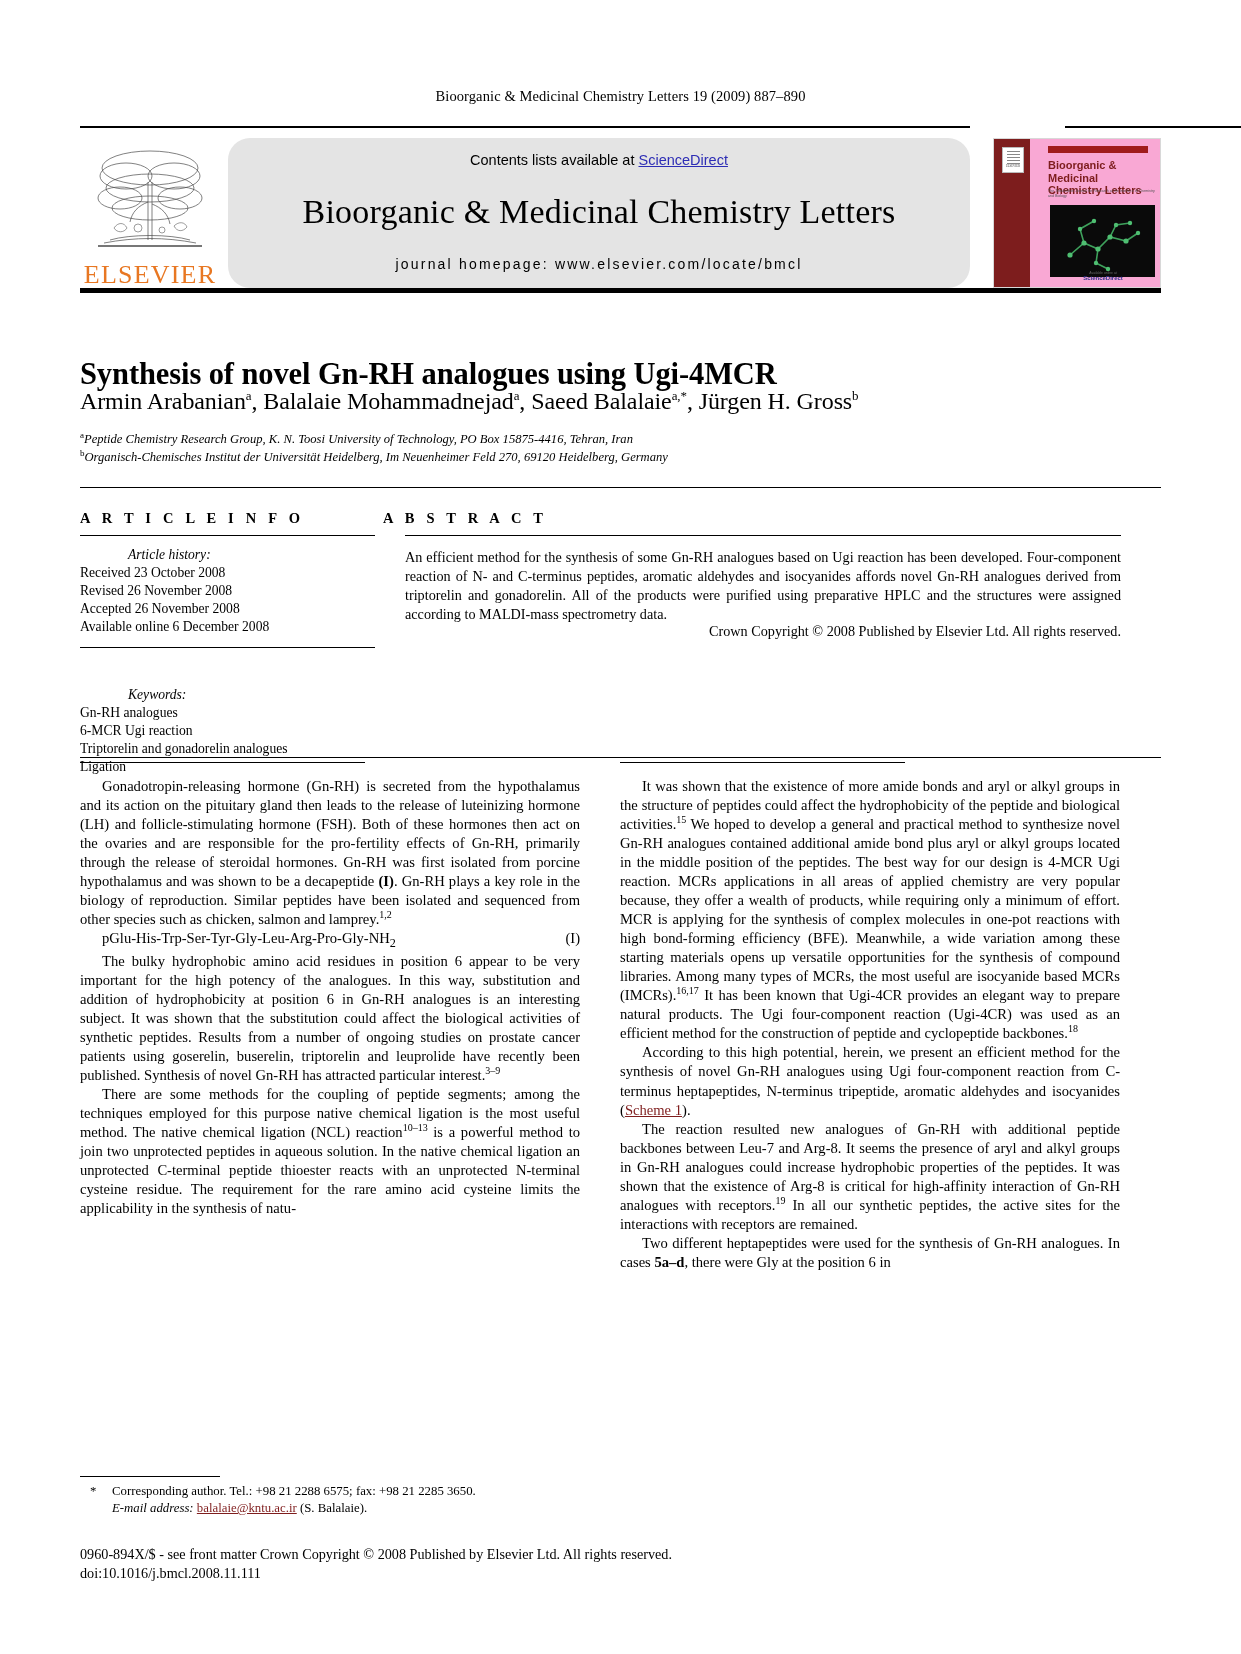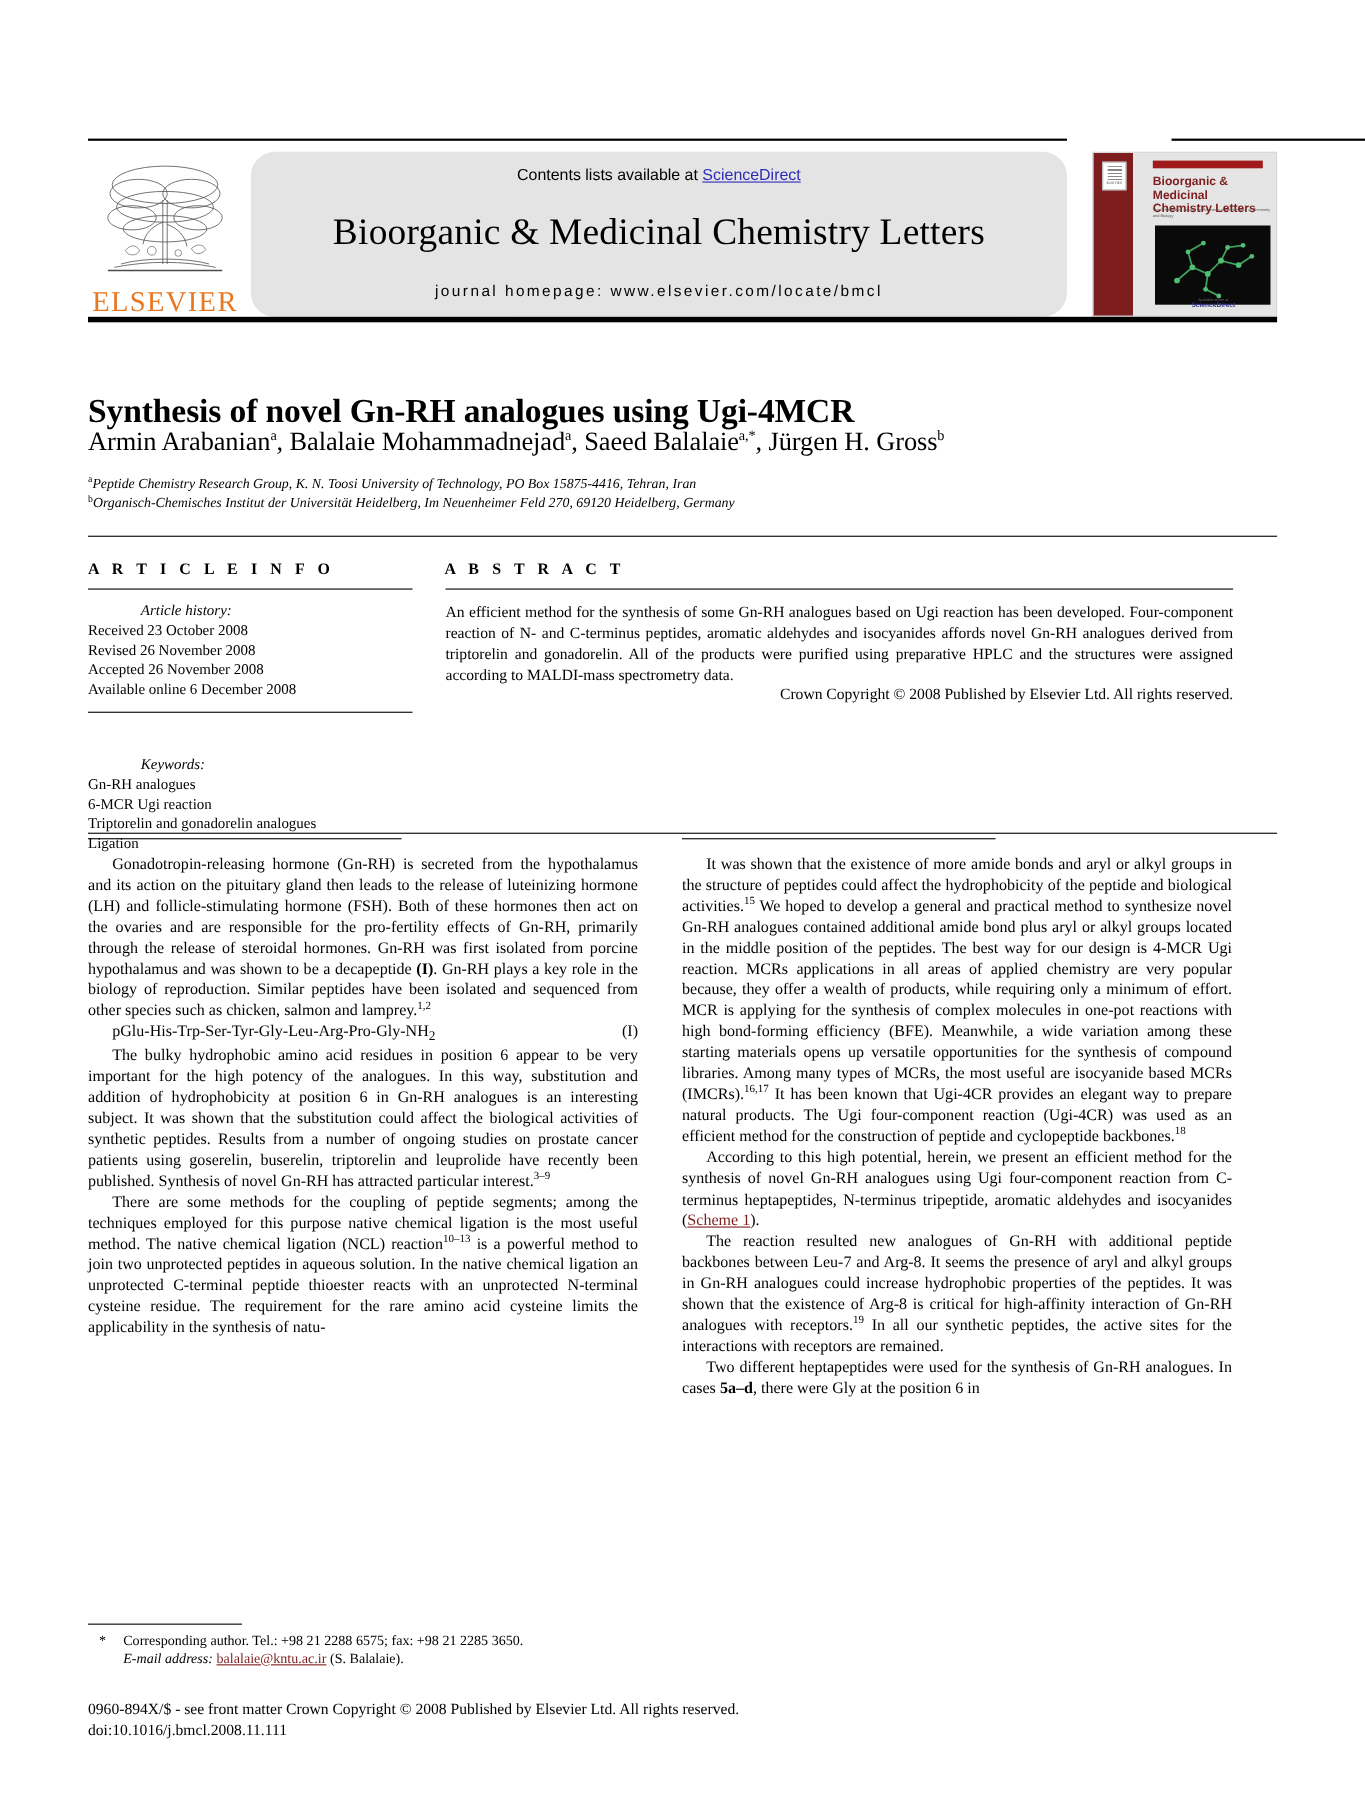--- a/index.html
+++ b/index.html
@@ -57,21 +57,21 @@
   .mast-home {
     font-family:"Liberation Sans", sans-serif;
     font-size:14px; letter-spacing:2.2px;
   }
   
   .cover {
     position:absolute; left:905px; top:12px; width:178px; height:150px;
   }
   .cover-img {
     position:absolute; left:8px; top:0; width:168px; height:150px;
-    background:#e5e5e5; border:1px solid #d8d8d8; overflow:hidden;
+    background:#f9a8d4; border:1px solid #d8d8d8; overflow:hidden;
   }
   .cover-spine { position:absolute; left:0; top:0; width:36px; height:100%; background:#7d1d1d; }
   .cover-topbar { position:absolute; left:54px; top:7px; width:100px; height:7px; background:#a01c1c; }
   .cover-logo { position:absolute; left:8px; top:8px; width:22px; height:26px; background:#fff; border:1px solid #bbb; }
   .cover-logo i { display:block; margin:3px auto 0; width:13px; height:13px;
     background:repeating-linear-gradient(#888 0 1px, transparent 1px 3px); }
   .cover-logo b { display:block; font-size:3px; text-align:center; color:#444; font-weight:400; }
   .cover-t1 { position:absolute; left:54px; top:20px; font-size:11px; font-weight:700;
     color:#7d1d1d; font-family:"Liberation Sans", sans-serif; line-height:1.15; }
   .cover-sub { position:absolute; left:54px; top:50px; width:108px; font-size:3.6px;
@@ -171,20 +171,21 @@
   .pagefoot {
     position:absolute; left:80px; top:1545px; width:900px;
     font-size:14.2px; line-height:1.36; font-family:"Liberation Serif", serif;
   }
 </style>
 </head>
 <body>
 
 <div class="page">
 
+  <div class="runhead">Bioorganic &amp; Medicinal Chemistry Letters 19 (2009) 887–890</div>
 
   <div class="masthead">
     <div class="mast-rule-top"></div>
     <div class="mast-rule-top2"></div>
 
     <div class="elsevier-logo">
       <svg class="tree-svg" viewBox="0 0 120 118">
         <g stroke="#4a4a4a" stroke-width="0.7" fill="none">
           <ellipse cx="60" cy="26" rx="48" ry="17"></ellipse>
           <ellipse cx="36" cy="34" rx="26" ry="13"></ellipse>
@@ -295,21 +296,21 @@
 
   <div class="rule-info" style="top:647px;"></div>
   <div class="meta-block" style="top:686px;">
     <div class="it">Keywords:</div>
     <div>Gn-RH analogues</div>
     <div>6-MCR Ugi reaction</div>
     <div>Triptorelin and gonadorelin analogues</div>
     <div>Ligation</div>
   </div>
 
-  <div class="sec-head" style="left:404px; top:510px;">A B S T R A C T</div>
+  <div class="sec-head" style="left:383px; top:510px;">A B S T R A C T</div>
   <div class="rule-abs" style="top:535px;"></div>
   <div class="abstract-text">An efficient method for the synthesis of some Gn-RH analogues based on Ugi reaction has been developed. Four-component reaction of N- and C-terminus peptides, aromatic aldehydes and isocyanides affords novel Gn-RH analogues derived from triptorelin and gonadorelin. All of the products were purified using preparative HPLC and the structures were assigned according to MALDI-mass spectrometry data.</div>
   <div class="abstract-copy">Crown Copyright © 2008 Published by Elsevier Ltd. All rights reserved.</div>
 
   <div class="rule-thin-full" style="top:757px;"></div>
   <div class="colrule-l"></div>
   <div class="colrule-r"></div>
 
   <div class="col col-left">
     <p>Gonadotropin-releasing hormone (Gn-RH) is secreted from the hypothalamus and its action on the pituitary gland then leads to the release of luteinizing hormone (LH) and follicle-stimulating hormone (FSH). Both of these hormones then act on the ovaries and are responsible for the pro-fertility effects of Gn-RH, primarily through the release of steroidal hormones. Gn-RH was first isolated from porcine hypothalamus and was shown to be a decapeptide <span class="bold">(I)</span>. Gn-RH plays a key role in the biology of reproduction. Similar peptides have been isolated and sequenced from other species such as chicken, salmon and lamprey.<sup>1,2</sup></p>

